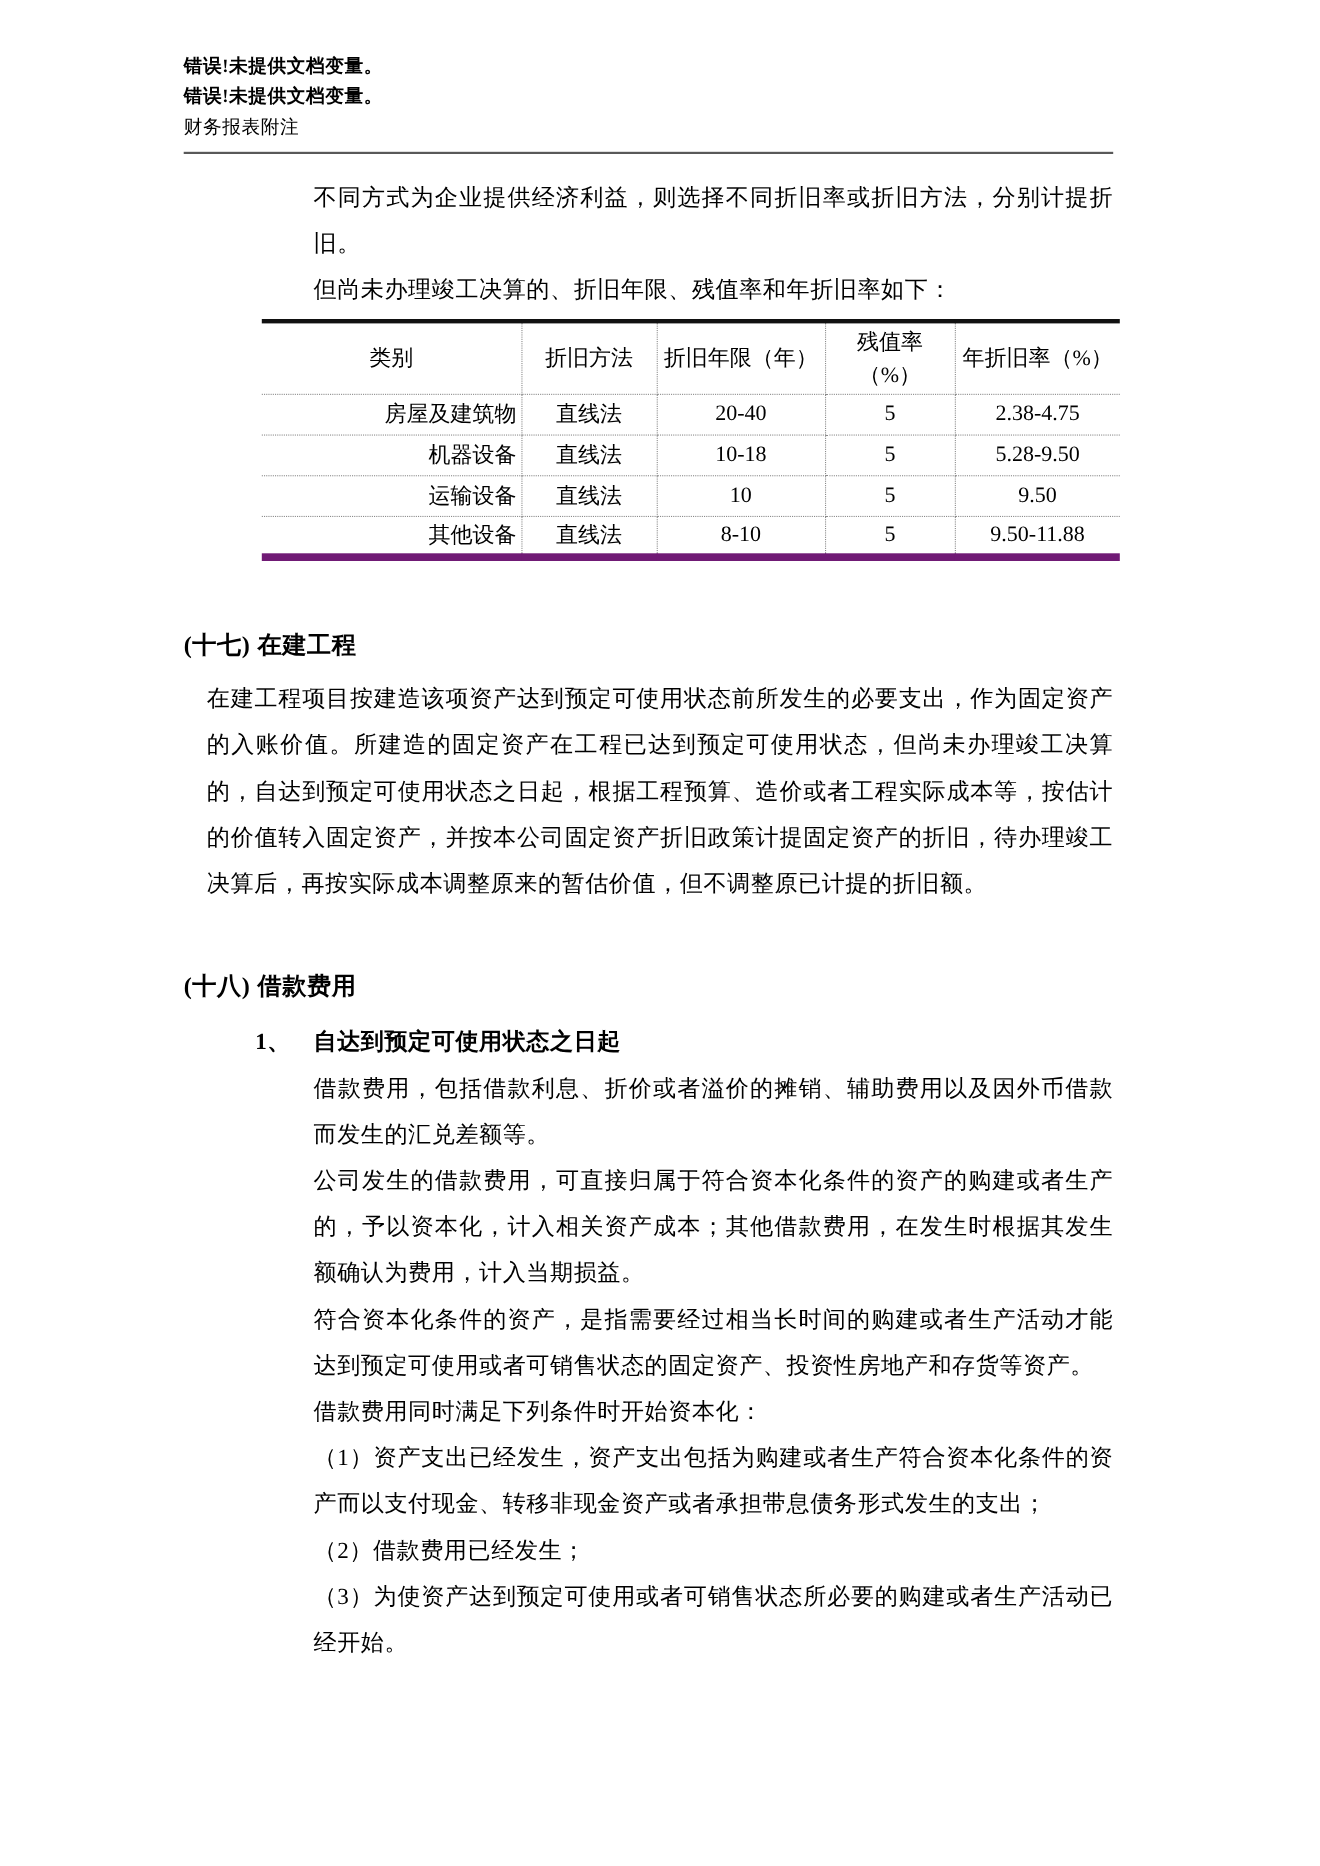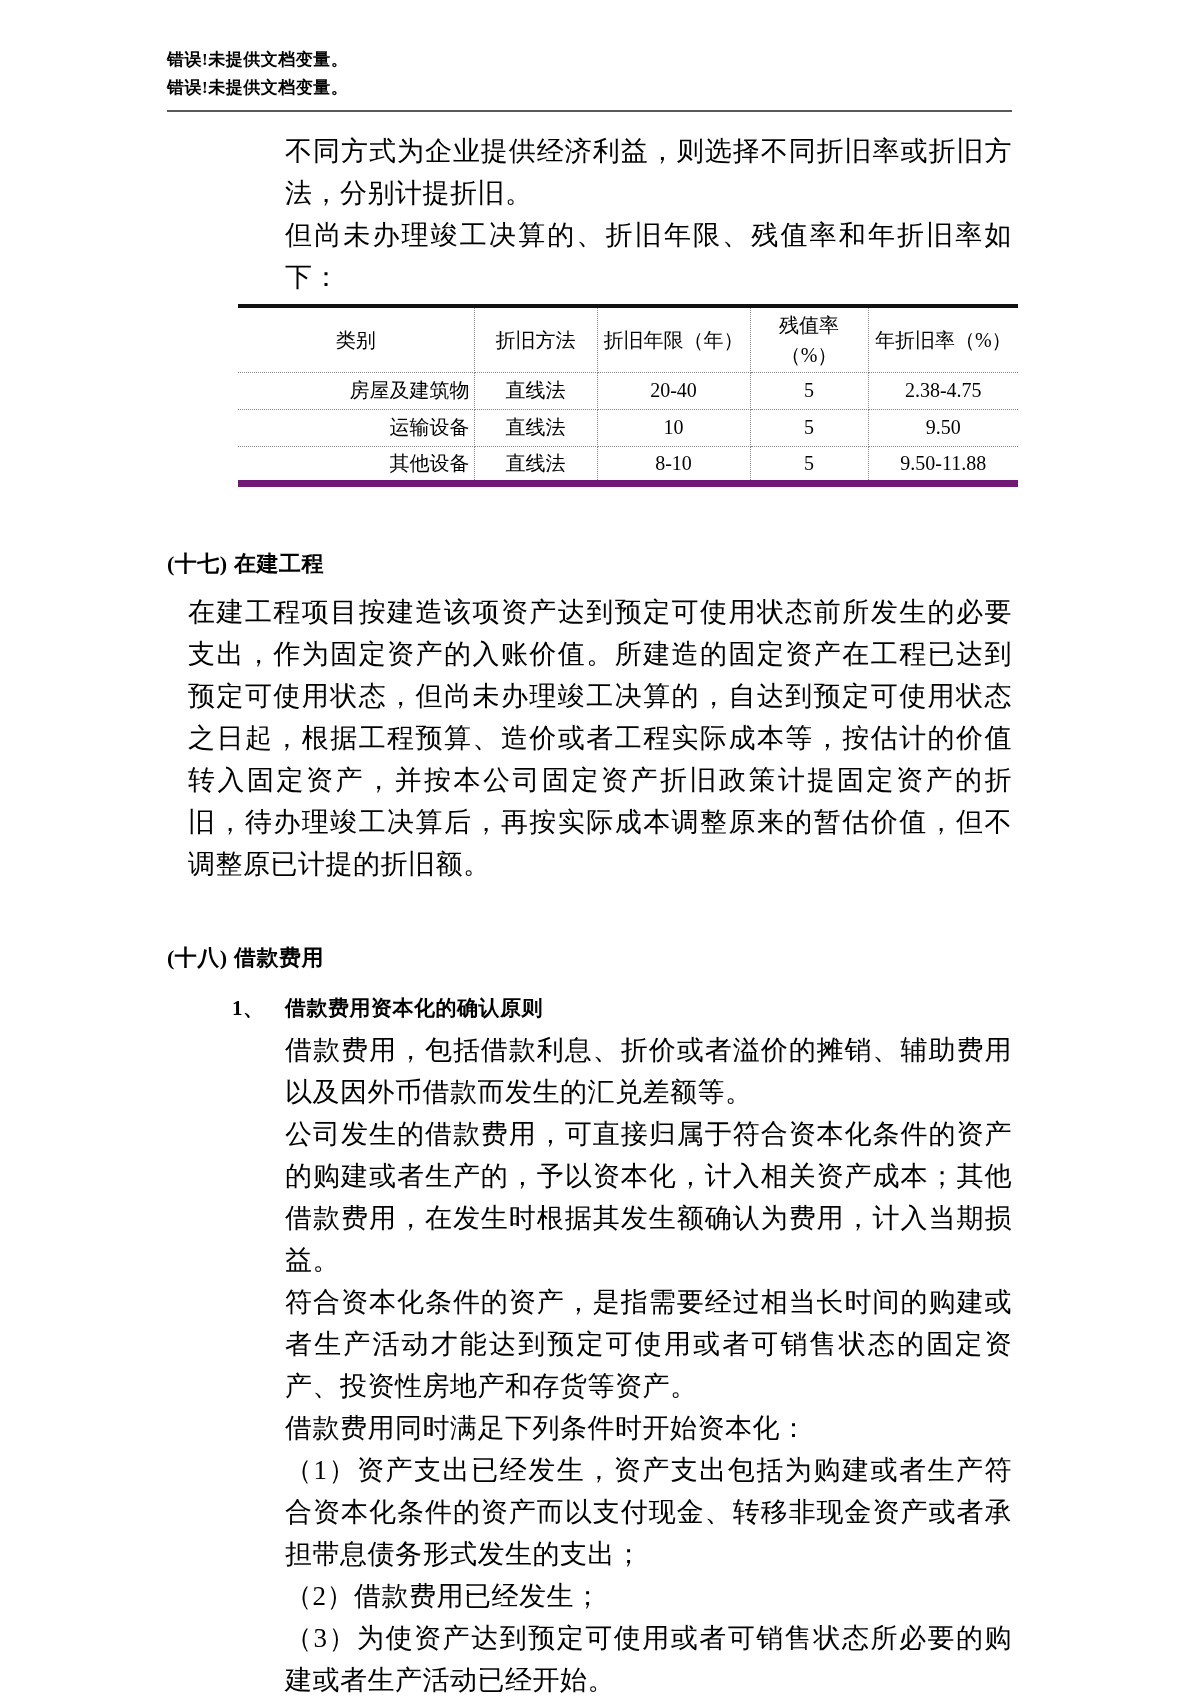--- a/index.html
+++ b/index.html
@@ -24,21 +24,21 @@
   }
   .hdr-line {
     font-size: 17px;
     line-height: 28px;
     letter-spacing: 0.5px;
   }
   .hdr-line.bold { font-weight: bold; }
   
   .body-text {
     margin: 0 0 0 118px;
-    font-size: 27px;
+    font-size: 21px;
     line-height: 42px;
     text-align: justify;
     letter-spacing: 0.5px;
   }
   .intro { margin-top: 18px; }
   .caption { margin-top: 0; }
   
   .dep-table {
     margin: 6px 0 0 71px;
     width: 780px;
@@ -103,20 +103,21 @@
   .after-table { margin-top: 6px; margin-left: 21px; }
 </style>
 </head>
 <body>
 
 <div class="page">
 
   <header class="doc-header">
     <div class="hdr-line bold">错误!未提供文档变量。</div>
     <div class="hdr-line bold">错误!未提供文档变量。</div>
+    <div class="hdr-line">财务报表附注</div>
   </header>
 
   <main class="content">
 
     <p class="body-text intro">不同方式为企业提供经济利益，则选择不同折旧率或折旧方法，分别计提折旧。</p>
     <p class="body-text caption">但尚未办理竣工决算的、折旧年限、残值率和年折旧率如下：</p>
 
     <table class="dep-table">
       <colgroup>
         <col class="c0">
@@ -137,20 +138,27 @@
       </thead>
       <tbody>
         <tr>
           <td class="cat">房屋及建筑物</td>
           <td>直线法</td>
           <td>20-40</td>
           <td>5</td>
           <td>2.38-4.75</td>
         </tr>
         <tr>
+          <td class="cat">机器设备</td>
+          <td>直线法</td>
+          <td>10-18</td>
+          <td>5</td>
+          <td>5.28-9.50</td>
+        </tr>
+        <tr>
           <td class="cat">运输设备</td>
           <td>直线法</td>
           <td>10</td>
           <td>5</td>
           <td>9.50</td>
         </tr>
         <tr>
           <td class="cat">其他设备</td>
           <td>直线法</td>
           <td>8-10</td>
@@ -166,21 +174,21 @@
     </h2>
     <p class="body-text after-table">在建工程项目按建造该项资产达到预定可使用状态前所发生的必要支出，作为固定资产的入账价值。所建造的固定资产在工程已达到预定可使用状态，但尚未办理竣工决算的，自达到预定可使用状态之日起，根据工程预算、造价或者工程实际成本等，按估计的价值转入固定资产，并按本公司固定资产折旧政策计提固定资产的折旧，待办理竣工决算后，再按实际成本调整原来的暂估价值，但不调整原已计提的折旧额。</p>
 
     <h2 class="sec-heading second">
       <span class="sec-num">(十八)</span>
       <span class="sec-title">借款费用</span>
     </h2>
 
     <h3 class="sub-heading">
       <span class="sub-num">1、</span>
-      <span class="sub-title">借款费用资本化的确认原则</span>
+      <span class="sub-title">自达到预定可使用状态之日起</span>
     </h3>
 
     <p class="body-text">借款费用，包括借款利息、折价或者溢价的摊销、辅助费用以及因外币借款而发生的汇兑差额等。</p>
     <p class="body-text">公司发生的借款费用，可直接归属于符合资本化条件的资产的购建或者生产的，予以资本化，计入相关资产成本；其他借款费用，在发生时根据其发生额确认为费用，计入当期损益。</p>
     <p class="body-text">符合资本化条件的资产，是指需要经过相当长时间的购建或者生产活动才能达到预定可使用或者可销售状态的固定资产、投资性房地产和存货等资产。</p>
     <p class="body-text">借款费用同时满足下列条件时开始资本化：</p>
     <p class="body-text">（1）资产支出已经发生，资产支出包括为购建或者生产符合资本化条件的资产而以支付现金、转移非现金资产或者承担带息债务形式发生的支出；</p>
     <p class="body-text">（2）借款费用已经发生；</p>
     <p class="body-text">（3）为使资产达到预定可使用或者可销售状态所必要的购建或者生产活动已经开始。</p>
 

